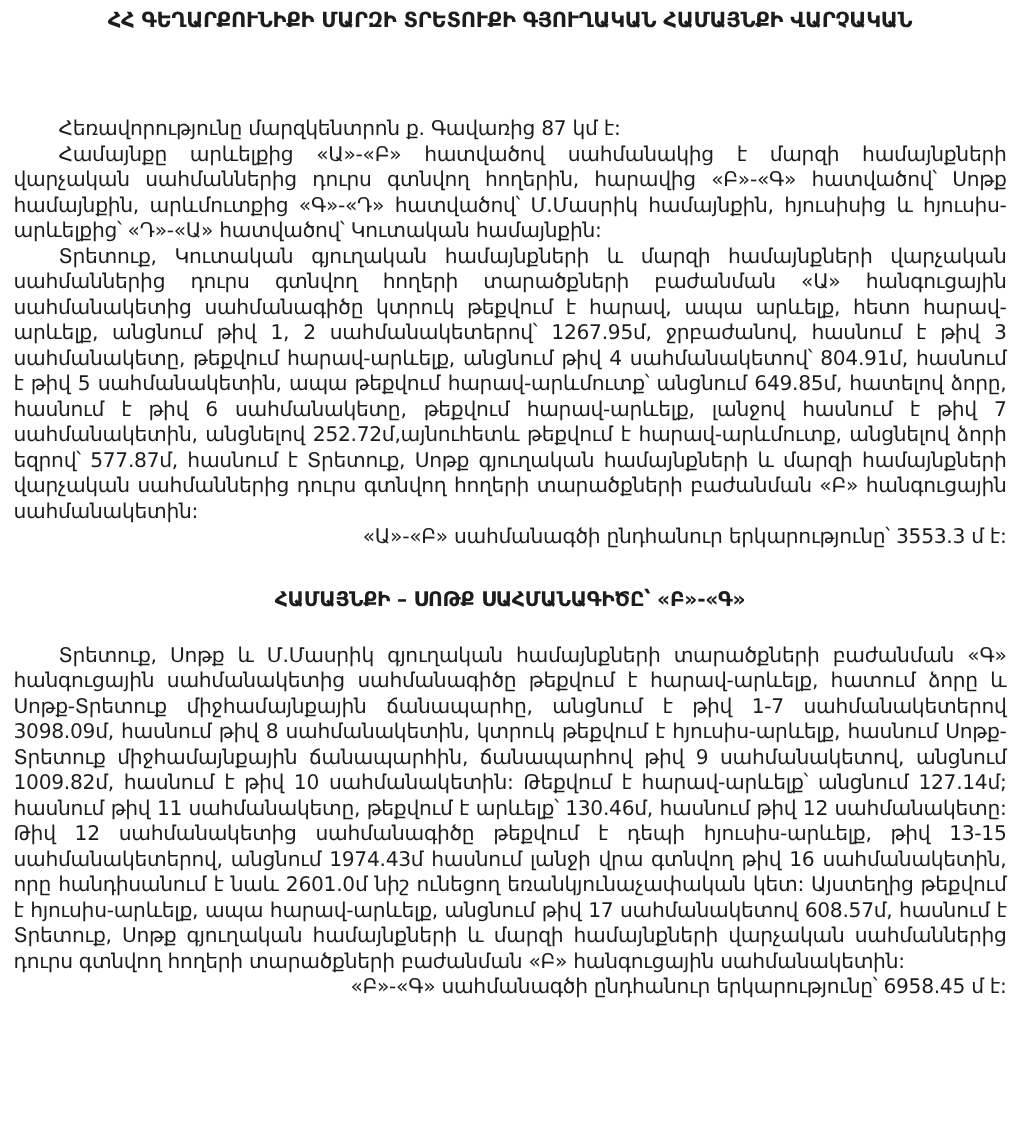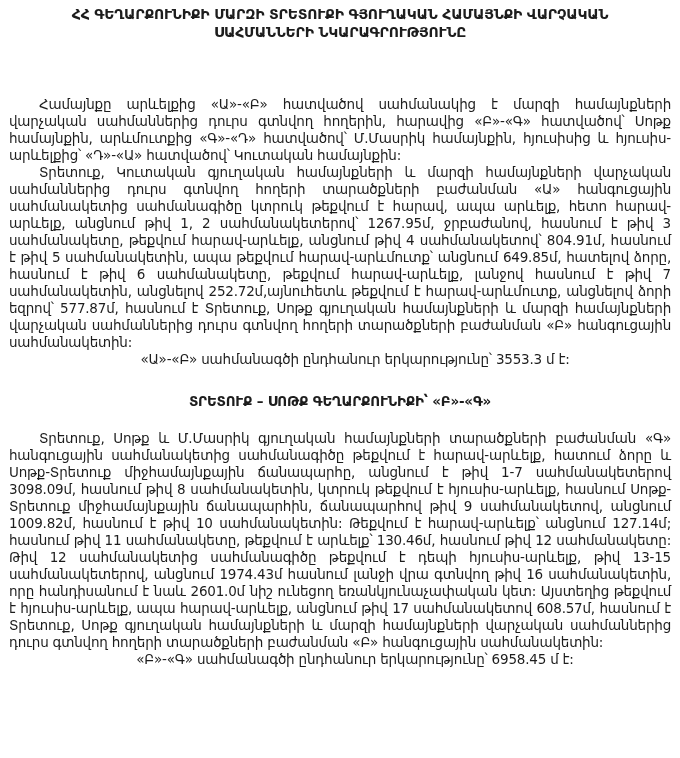--- a/index.html
+++ b/index.html
@@ -47,41 +47,41 @@
     margin: 13px auto 15px auto;
     max-width: 620px;
   }
   .section-heading.second {
     margin-top: 24px;
     margin-bottom: 20px;
   }
   .total-line {
     margin: 0;
     text-indent: 30px;
-    text-align: center;
+    text-align: right;
   }
 </style>
 </head>
 <body>
 
 <div class="page">
 
   <div class="doc-title">
     <div>ՀՀ ԳԵՂԱՐՔՈՒՆԻՔԻ ՄԱՐԶԻ ՏՐԵՏՈՒՔԻ  ԳՅՈՒՂԱԿԱՆ ՀԱՄԱՅՆՔԻ ՎԱՐՉԱԿԱՆ</div>
-    <div>ՍԱՀՄԱՆՆԵՐԻ ՆԿԱՐԱԳՐՈՒԹՅՈՒՆԸ</div>
   </div>
 
   <div class="title-gap"></div>
 
+  <p class="para single">Հեռավորությունը մարզկենտրոն ք. Գավառից 87 կմ է:</p>
   <p class="para">Համայնքը արևելքից «Ա»-«Բ» հատվածով սահմանակից է մարզի համայնքների վարչական սահմաններից դուրս գտնվող հողերին,  հարավից «Բ»-«Գ» հատվածով՝ Սոթք համայնքին, արևմուտքից «Գ»-«Դ» հատվածով՝ Մ.Մասրիկ համայնքին, հյուսիսից և հյուսիս-արևելքից՝ «Դ»-«Ա» հատվածով՝ Կուտական համայնքին:</p>
 
 
   <p class="para">Տրետուք, Կուտական գյուղական համայնքների և մարզի համայնքների վարչական սահմաններից դուրս գտնվող հողերի տարածքների բաժանման «Ա» հանգուցային սահմանակետից սահմանագիծը կտրուկ թեքվում է հարավ, ապա արևելք, հետո հարավ-արևելք, անցնում թիվ 1, 2 սահմանակետերով՝ 1267.95մ, ջրբաժանով, հասնում է թիվ 3 սահմանակետը, թեքվում հարավ-արևելք, անցնում թիվ 4 սահմանակետով՝ 804.91մ, հասնում է թիվ 5 սահմանակետին, ապա թեքվում հարավ-արևմուտք՝ անցնում 649.85մ, հատելով ձորը, հասնում է թիվ 6 սահմանակետը, թեքվում հարավ-արևելք, լանջով հասնում է թիվ 7 սահմանակետին, անցնելով 252.72մ,այնուհետև թեքվում է հարավ-արևմուտք, անցնելով ձորի եզրով՝ 577.87մ, հասնում է Տրետուք, Սոթք գյուղական համայնքների և մարզի համայնքների վարչական սահմաններից դուրս գտնվող հողերի տարածքների բաժանման «Բ» հանգուցային սահմանակետին:</p>
 
   <p class="total-line">«Ա»-«Բ» սահմանագծի ընդհանուր երկարությունը՝ 3553.3 մ է:</p>
 
-  <div class="section-heading second">ՏՐԵՏՈՒՔ – ՍՈԹՔ ԳԵՂԱՐՔՈՒՆԻՔԻ՝ «Բ»-«Գ»</div>
+  <div class="section-heading second">ՀԱՄԱՅՆՔԻ – ՍՈԹՔ ՍԱՀՄԱՆԱԳԻԾԸ՝ «Բ»-«Գ»</div>
 
   <p class="para">Տրետուք, Սոթք և Մ.Մասրիկ գյուղական համայնքների տարածքների բաժանման «Գ» հանգուցային սահմանակետից սահմանագիծը թեքվում է հարավ-արևելք, հատում ձորը և Սոթք-Տրետուք միջհամայնքային ճանապարհը,  անցնում է թիվ 1-7 սահմանակետերով 3098.09մ, հասնում թիվ 8 սահմանակետին, կտրուկ թեքվում է հյուսիս-արևելք, հասնում Սոթք-Տրետուք միջհամայնքային ճանապարհին, ճանապարհով թիվ 9 սահմանակետով, անցնում 1009.82մ, հասնում է թիվ 10 սահմանակետին: Թեքվում է հարավ-արևելք՝ անցնում 127.14մ; հասնում թիվ 11 սահմանակետը, թեքվում է արևելք՝ 130.46մ, հասնում թիվ 12 սահմանակետը: Թիվ 12 սահմանակետից սահմանագիծը թեքվում է դեպի հյուսիս-արևելք, թիվ 13-15 սահմանակետերով, անցնում 1974.43մ հասնում լանջի վրա գտնվող թիվ 16 սահմանակետին, որը հանդիսանում է նաև 2601.0մ նիշ ունեցող եռանկյունաչափական  կետ: Այստեղից թեքվում է հյուսիս-արևելք, ապա հարավ-արևելք, անցնում թիվ 17 սահմանակետով 608.57մ, հասնում է Տրետուք, Սոթք գյուղական համայնքների և մարզի համայնքների վարչական սահմաններից դուրս գտնվող հողերի տարածքների բաժանման «Բ» հանգուցային սահմանակետին:</p>
 
   <p class="total-line">«Բ»-«Գ» սահմանագծի ընդհանուր երկարությունը՝ 6958.45 մ է:</p>
 
 </div>
 
 </body></html>

